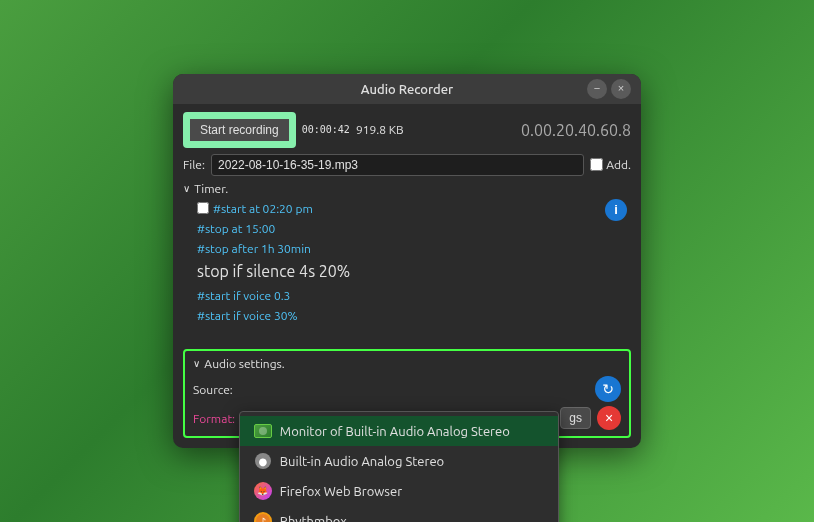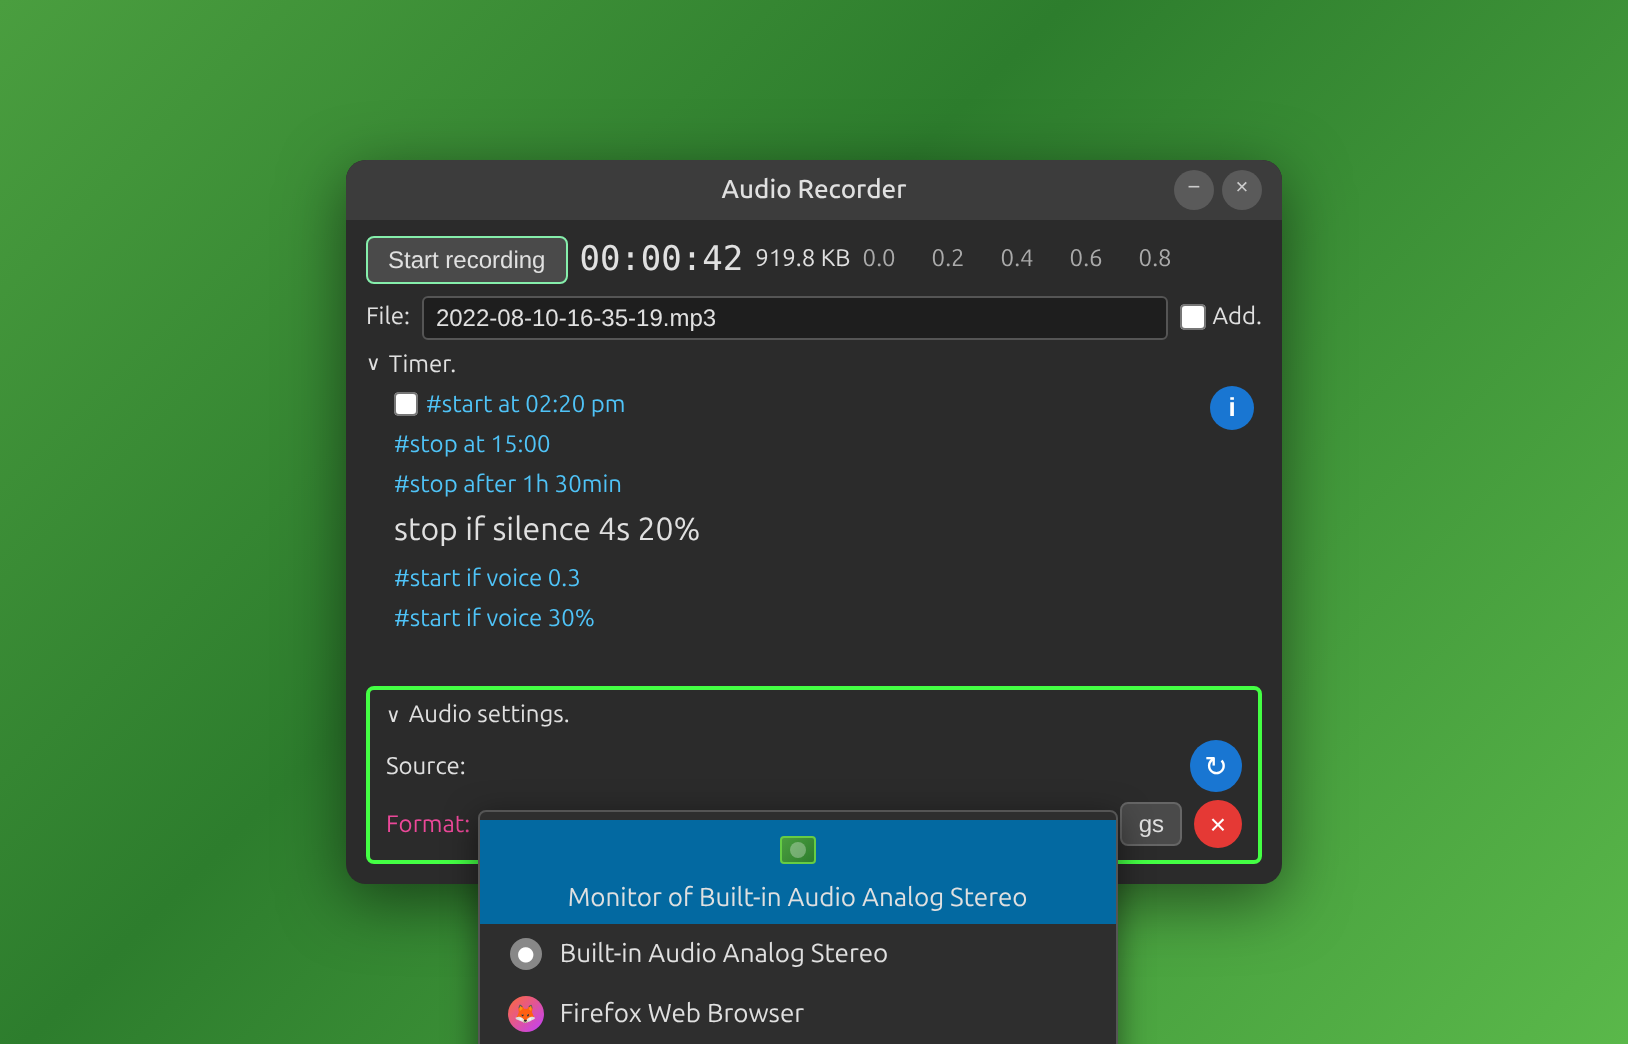--- a/index.html
+++ b/index.html
@@ -71,47 +71,47 @@
     
     .toolbar-row {
       display: flex;
       align-items: center;
       gap: 6px;
       margin-bottom: 6px;
     }
 
     .record-btn {
       background: #4a4a4a;
-      border: 1px solid #86efac;
+      border: 7px solid #86efac;
       border-radius: 4px;
       color: #e0e0e0;
       padding: 4px 10px;
       font-size: 12px;
       cursor: pointer;
       white-space: nowrap;
     }
 
     .timer-display {
       color: #e0e0e0;
-      font-size: 17px;
+      font-size: 10px;
       font-family: monospace;
     }
 
     .size-display {
       color: #e0e0e0;
       font-size: 12px;
     }
 
     .waveform-bar {
       display: flex;
       align-items: center;
-      gap: 18px;
       flex: 1;
       color: #aaa;
-      font-size: 12px;
+      font-size: 16px;
+      justify-content: flex-end;
     }
 
     
     .file-row {
       display: flex;
       align-items: center;
       gap: 6px;
       margin-bottom: 6px;
       font-size: 12px;
     }
@@ -306,22 +306,21 @@
       display: flex;
       align-items: center;
       gap: 8px;
       padding: 6px 14px;
       cursor: pointer;
       font-size: 13px;
       color: #e0e0e0;
     }
 
     .dropdown-item.selected {
-      background: #0369a1;
-      flex-direction: column;
+      background: #14532d;
     }
 
     .dropdown-item-icon {
       width: 18px;
       height: 18px;
       display: flex;
       align-items: center;
       justify-content: center;
       font-size: 12px;
       flex-shrink: 0;

